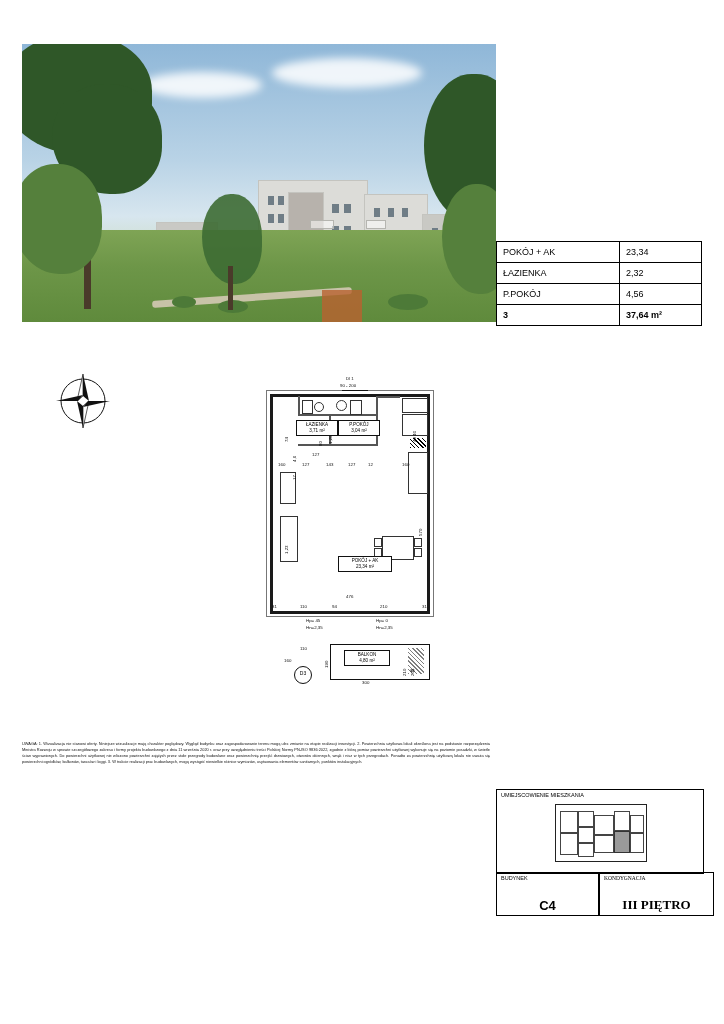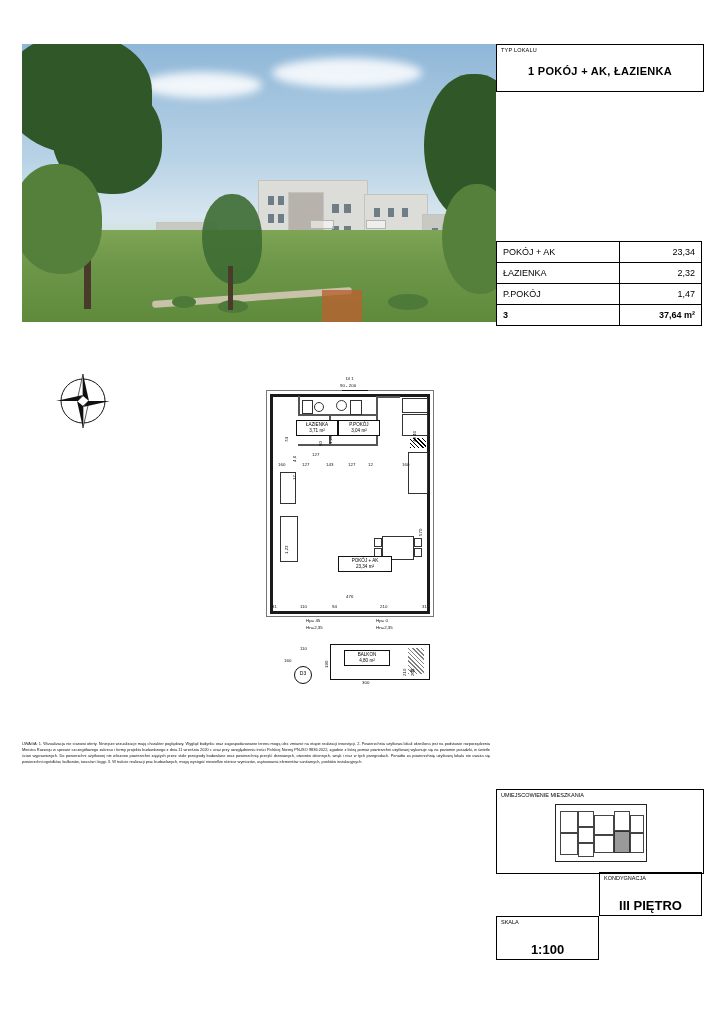--- a/index.html
+++ b/index.html
@@ -23,21 +23,21 @@
   .bush{position:absolute;border-radius:50%;background:#4d7a38;}
 
   
   .typ-box{position:absolute;left:496px;top:44px;width:206px;height:46px;border:1px solid #000;}
   .typ-label{position:absolute;left:4px;top:2px;font-size:5.5px;letter-spacing:.2px;}
   .typ-value{position:absolute;left:0;right:0;top:20px;text-align:center;font-size:11px;font-weight:bold;letter-spacing:.3px;}
 
   .area-table{position:absolute;left:496px;top:241px;width:206px;border-collapse:collapse;}
   .area-table td{border:1px solid #000;height:20px;font-size:9px;padding:0 6px;}
   .area-table td.k{width:60%;}
-  .area-table td.v{text-align:right;}
+  .area-table td.v{}
   .area-table tr.total td{font-weight:bold;}
 
   
   .compass{position:absolute;left:52px;top:370px;width:62px;height:62px;}
 
   
   .plan{position:absolute;left:262px;top:376px;width:200px;height:320px;}
   .pl-wall{position:absolute;background:#1a1a1a;}
   .pl-thin{position:absolute;background:#555;}
   .pl-room{position:absolute;border:1px solid #111;background:#fff;}
@@ -140,38 +140,34 @@
     <div class="tree dk" style="left:-20px;top:-10px;width:150px;height:120px;"></div>
     <div class="tree dk" style="left:30px;top:40px;width:110px;height:110px;"></div>
     <div class="trunk" style="left:62px;top:140px;width:7px;height:125px;"></div>
     <div class="tree lt" style="left:-10px;top:120px;width:90px;height:110px;"></div>
     <div class="tree dk" style="left:402px;top:30px;width:100px;height:150px;"></div>
     <div class="tree lt" style="left:420px;top:140px;width:70px;height:110px;"></div>
     <div class="tree" style="left:180px;top:150px;width:60px;height:90px;opacity:.9;"></div>
     <div class="trunk" style="left:206px;top:222px;width:5px;height:44px;"></div>
   </div>
 
-  <div class="typ-box">
-    <div class="typ-label">TYP LOKALU</div>
-    <div class="typ-value">1 POKÓJ + AK, ŁAZIENKA</div>
-  </div>
 
   <table class="area-table">
     <tbody>
         <tr>
       <td class="k">POKÓJ + AK</td>
       <td class="v">23,34</td>
     </tr>
     <tr>
       <td class="k">ŁAZIENKA</td>
       <td class="v">2,32</td>
     </tr>
     <tr>
       <td class="k">P.POKÓJ</td>
-      <td class="v">1,47</td>
+      <td class="v">4,56</td>
     </tr>
     <tr class="total">
       <td class="k">3</td>
       <td class="v">37,64 m²</td>
     </tr>
   </tbody>
     </table>
 
   <svg class="compass" viewBox="0 0 62 62">
     <circle cx="31" cy="31" r="22" fill="none" stroke="#111" stroke-width="1"></circle>
@@ -299,22 +295,22 @@
       <div class="m" style="left:22px;top:38px;width:14px;height:12px;"></div>
       <div class="m" style="left:38px;top:10px;width:18px;height:18px;"></div>
       <div class="m" style="left:38px;top:30px;width:18px;height:16px;"></div>
       <div class="m" style="left:58px;top:6px;width:14px;height:18px;"></div>
       <div class="hl" style="left:58px;top:26px;width:14px;height:20px;"></div>
       <div class="m" style="left:74px;top:10px;width:12px;height:16px;"></div>
       <div class="m" style="left:74px;top:28px;width:12px;height:18px;"></div>
     </div>
   </div>
 
-  <div class="tb" style="left:599px;top:872px;width:103px;height:44px;">
+  <div class="tb" style="left:496px;top:872px;width:103px;height:44px;">
+    <div class="hl2">BUDYNEK</div>
+    <div class="vl">C4</div>
+  </div>
+  <div class="tb" style="left:599px;top:872px;width:115px;height:44px;font-family:Liberation Serif, serif;">
     <div class="hl2">KONDYGNACJA</div>
     <div class="vl">III PIĘTRO</div>
   </div>
-  <div class="tb" style="left:496px;top:916px;width:103px;height:44px;">
-    <div class="hl2">SKALA</div>
-    <div class="vl">1:100</div>
-  </div>
 
 </div>
 
 </body></html>

